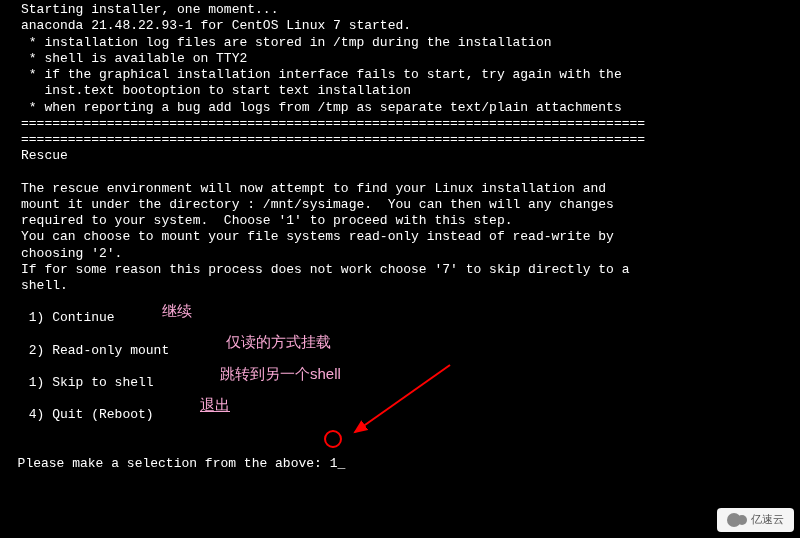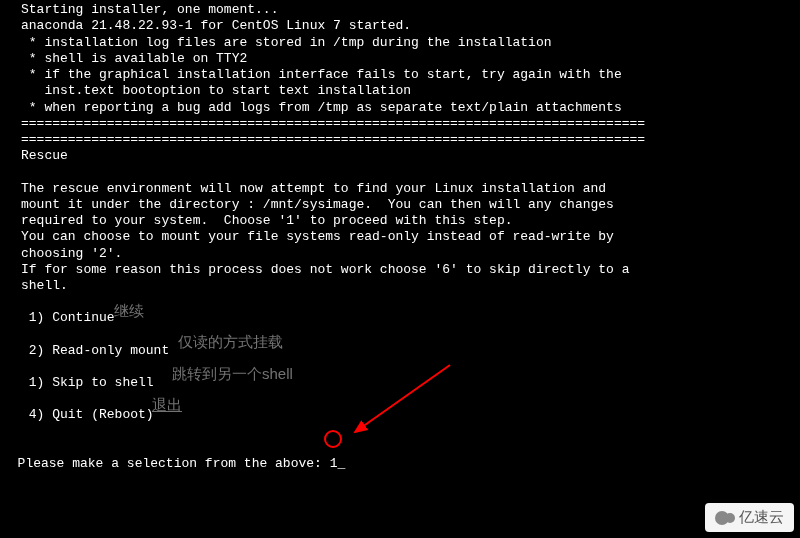--- a/index.html
+++ b/index.html
@@ -11,46 +11,47 @@
       line-height: 1.25;
       width: 800px;
       height: 538px;
       overflow: hidden;
       position: relative;
       padding: 2px 0 0 2px;
     }
     .line { white-space: pre; margin-left: 19px; }
     .annotation {
       position: absolute;
-      color: #737373;
+      color: #f9a8d4;
       font-family: "SimSun", "宋体", sans-serif;
       font-size: 15px;
       font-weight: normal;
       white-space: nowrap;
+      margin-left: 48px;
     }
     .circle {
       position: absolute;
       border: 2px solid #ff0000;
       border-radius: 50%;
       width: 18px;
       height: 18px;
     }
     .arrow-svg { position: absolute; pointer-events: none; }
     .cursor {
       color: #fff;
     }
     .spacer { height: 16px; }
     .watermark {
       position: absolute;
       right: 6px;
       bottom: 6px;
       background: #f5f5f5;
       color: #555;
       font-family: Arial, sans-serif;
-      font-size: 15px;
+      font-size: 11px;
       padding: 5px 10px;
       border-radius: 4px;
       display: flex;
       align-items: center;
       gap: 4px;
       box-shadow: 0 0 2px rgba(0,0,0,0.3);
     }
     .watermark-icon {
       width: 20px;
       height: 14px;
@@ -79,21 +80,21 @@
 <div class="line"> * when reporting a bug add logs from /tmp as separate text/plain attachments</div>
 <div class="line">================================================================================</div>
 <div class="line">================================================================================</div>
 <div class="line">Rescue</div>
 <div class="spacer"></div>
 <div class="line">The rescue environment will now attempt to find your Linux installation and</div>
 <div class="line">mount it under the directory : /mnt/sysimage.  You can then will any changes</div>
 <div class="line">required to your system.  Choose '1' to proceed with this step.</div>
 <div class="line">You can choose to mount your file systems read-only instead of read-write by</div>
 <div class="line">choosing '2'.</div>
-<div class="line">If for some reason this process does not work choose '6' to skip directly to a</div>
+<div class="line">If for some reason this process does not work choose '7' to skip directly to a</div>
 <div class="line">shell.</div>
 <div class="spacer"></div>
 
 <div class="line"> 1) Continue</div>
 <div class="spacer"></div>
 <div class="line"> 2) Read-only mount</div>
 <div class="spacer"></div>
 <div class="line"> 1) Skip to shell</div>
 <div class="spacer"></div>
 <div class="line"> 4) Quit (Reboot)</div>

